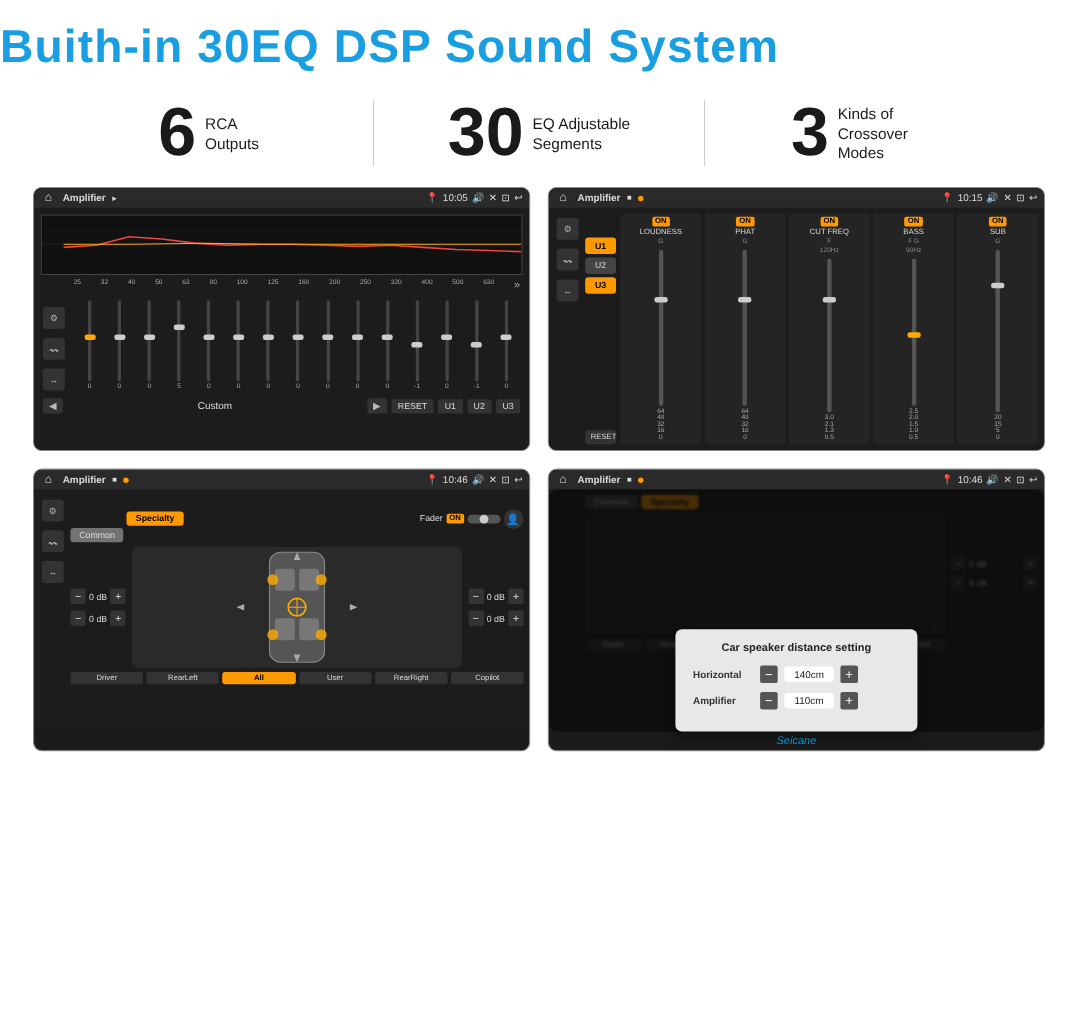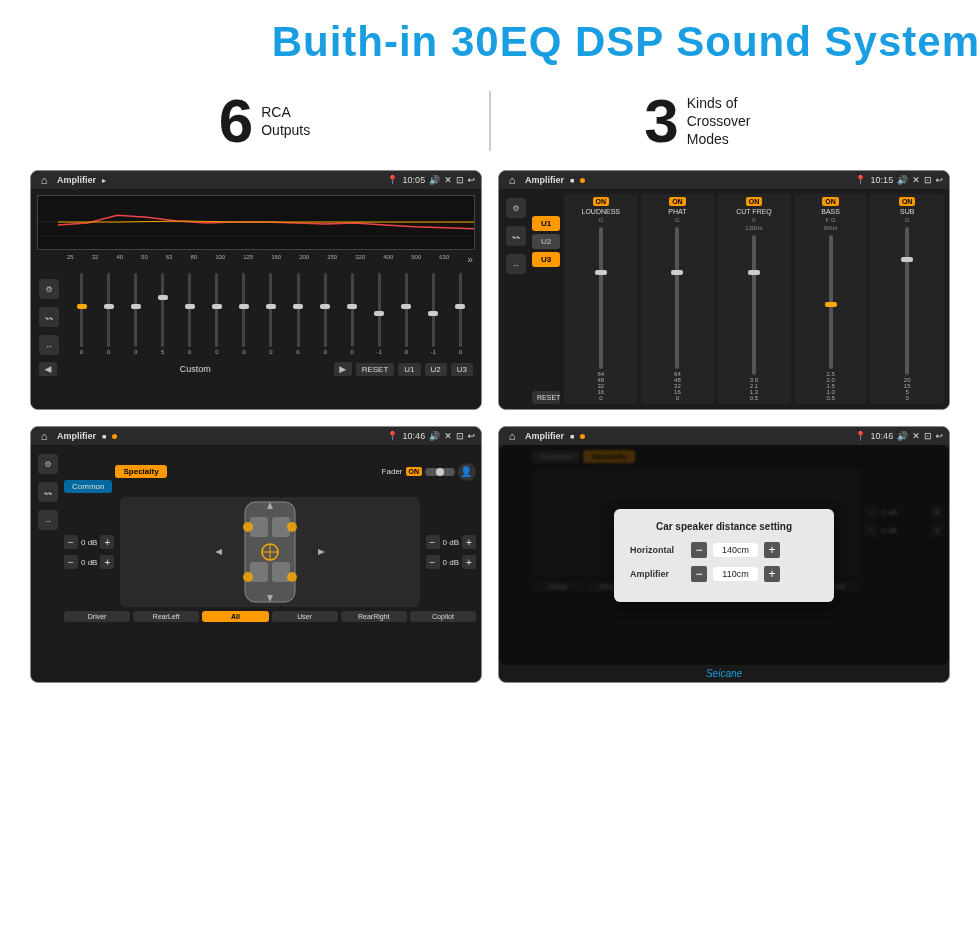--- a/index.html
+++ b/index.html
@@ -6,21 +6,21 @@
     body {
       width: 980px;
       height: 930px;
       background: #ffffff;
       font-family: Arial, sans-serif;
       overflow: hidden;
     }
 
     
     .header {
-      text-align: right;
+      text-align: left;
       padding: 18px 0 10px;
     }
     .header h1 {
       font-size: 42px;
       font-weight: 900;
       color: #1a9ee2;
       letter-spacing: 1px;
     }
 
     
@@ -355,21 +355,21 @@
       flex: 1;
       text-align: left;
     }
 
     
     .dialog-overlay {
       position: absolute;
       top: 0; left: 0; right: 0; bottom: 0;
       background: rgba(0,0,0,0.5);
       display: flex;
-      align-items: center;
+      align-items: flex-end;
       justify-content: center;
       border-radius: 8px;
     }
     .dialog-box {
       background: #e8e8e8;
       border-radius: 6px;
       padding: 12px 16px;
       width: 220px;
       box-shadow: 0 4px 12px rgba(0,0,0,0.5);
     }
@@ -445,20 +445,24 @@
 <div class="header">
   <h1>Buith-in 30EQ DSP Sound System</h1>
 </div>
 
 <div class="stats-row">
   <div class="stat-item">
     <span class="stat-number">6</span>
     <span class="stat-text">RCA<br>Outputs</span>
   </div>
   <div class="stat-divider"></div>
+  <div class="stat-item">
+    <span class="stat-number">30</span>
+    <span class="stat-text">EQ Adjustable<br>Segments</span>
+  </div>
   <div class="stat-divider"></div>
   <div class="stat-item">
     <span class="stat-number">3</span>
     <span class="stat-text">Kinds of<br>Crossover Modes</span>
   </div>
 </div>
 
 <div class="screens-grid">
 
   <div class="screen-wrapper">
@@ -764,21 +768,21 @@
 
         <div style="width:24px;display:flex;flex-direction:column;gap:8px;align-items:center;padding-top:4px;">
           <div class="eq-side-btn">⚙</div>
           <div class="eq-side-btn">〰</div>
           <div class="eq-side-btn">↔</div>
         </div>
 
         <div style="flex:1;display:flex;flex-direction:column;gap:4px;">
 
           <div style="display:flex;gap:3px;align-items:center;">
-            <div class="speaker-tab" style="background:#0369a1;margin-top:30px;">Common</div>
+            <div class="speaker-tab" style="background:#737373;margin-top:30px;">Common</div>
             <div class="speaker-tab" style="background:#f90;color:#000;font-weight:bold;">Specialty</div>
             <div style="flex:1;"></div>
             <div style="font-size:8px;color:#ddd;">Fader</div>
             <div style="background:#f90;color:#000;font-size:7px;font-weight:bold;padding:1px 3px;border-radius:2px;">ON</div>
 
             <div style="width:30px;height:8px;background:#555;border-radius:4px;position:relative;">
               <div style="width:8px;height:8px;background:#ccc;border-radius:50%;position:absolute;left:50%;transform:translateX(-50%);"></div>
             </div>
             <div style="width:18px;height:18px;background:#333;border-radius:50%;display:flex;align-items:center;justify-content:center;font-size:10px;color:#ddd;">👤</div>
           </div>

